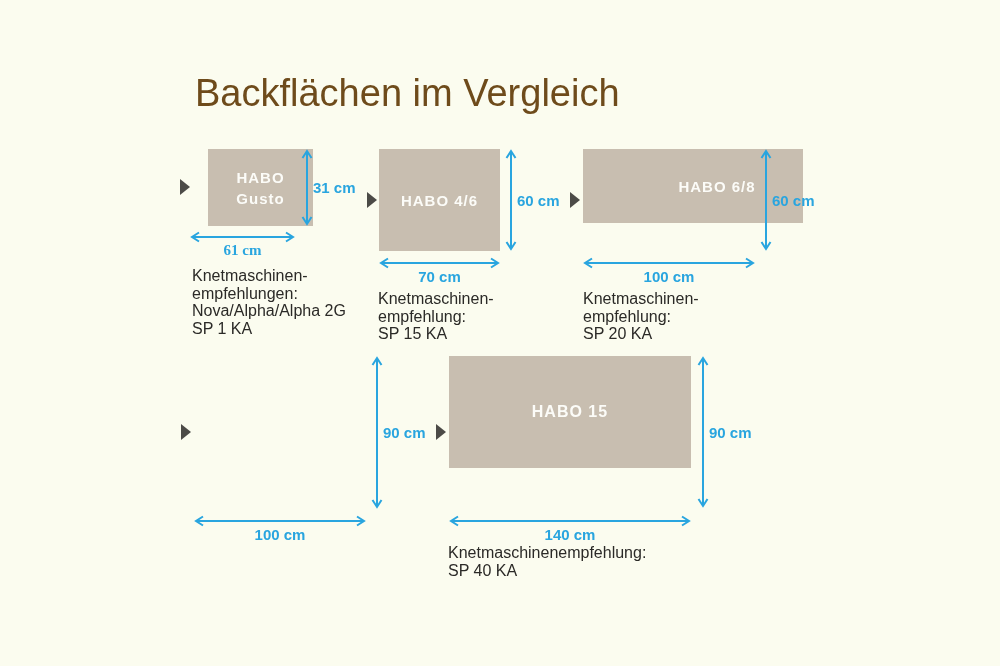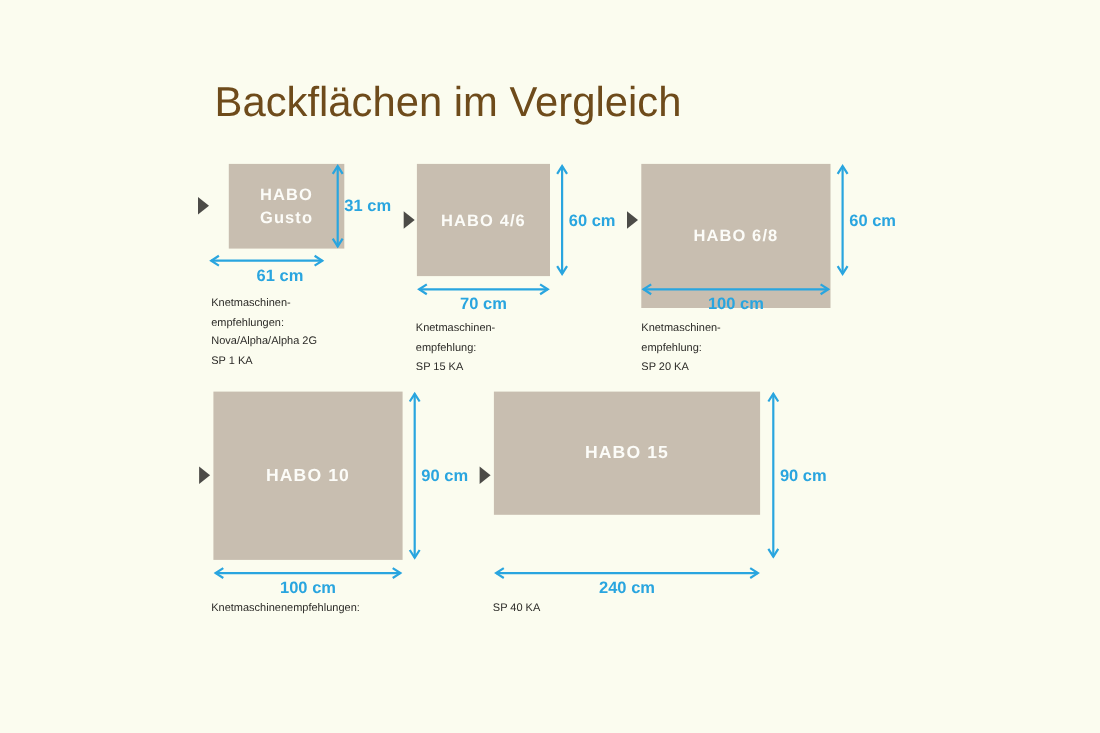--- a/index.html
+++ b/index.html
@@ -66,21 +66,21 @@
     font-weight: 700;
     font-size: 15px;
     white-space: nowrap;
   }
   .dim-label.v { display: flex; align-items: center; }
   .dim-label.h { text-align: center; }
 
   .note {
     position: absolute;
     color: var(--text-dark, #2b2a27);
-    font-size: 10px;
+    font-size: 16px;
     line-height: 17.5px;
     white-space: nowrap;
   }
   .note .bold { font-weight: 400; }
 </style>
 </head>
 <body>
 
 <div class="stage">
 
@@ -95,21 +95,21 @@
     <line x1="7" y1="2" x2="7" y2="75"></line>
     <polyline points="2.5,9 7,2 11.5,9"></polyline>
     <polyline points="2.5,68 7,75 11.5,68"></polyline>
   </svg>
   <div class="dim-label v" style="left:313px; top:149px; height:77px;">31 cm</div>
   <svg class="dim-svg" style="left:190px; top:230px;" width="105" height="14" viewBox="0 0 105 14" aria-hidden="true">
     <line x1="2" y1="7" x2="103" y2="7"></line>
     <polyline points="9,2.5 2,7 9,11.5"></polyline>
     <polyline points="96,2.5 103,7 96,11.5"></polyline>
   </svg>
-  <div class="dim-label h" style="left:202px; top:242px; width:105px;">61 cm</div>
+  <div class="dim-label h" style="left:190px; top:242px; width:105px;font-family:Liberation Serif, serif;">61 cm</div>
   <div class="note" style="left:192px; top:267px;">
     <div class="note-line">Knetmaschinen-</div>
     <div class="note-line">empfehlungen:</div>
     <div class="note-line bold">Nova/Alpha/Alpha 2G</div>
     <div class="note-line bold">SP 1 KA</div>
   </div>
 
   <div class="marker" style="left:367px; top:192px;"></div>
   <div class="surface" style="left:379px; top:149px; width:121px; height:102px;">
     <span class="surface-label lbl-sm">HABO 4/6</span>
@@ -126,21 +126,21 @@
     <polyline points="112,2.5 119,7 112,11.5"></polyline>
   </svg>
   <div class="dim-label h" style="left:379px; top:268px; width:121px;">70 cm</div>
   <div class="note" style="left:378px; top:290px;">
     <div class="note-line">Knetmaschinen-</div>
     <div class="note-line">empfehlung:</div>
     <div class="note-line bold">SP 15 KA</div>
   </div>
 
   <div class="marker" style="left:570px; top:192px;"></div>
-  <div class="surface" style="left:583px; top:149px; width:172px; height:131px;">
+  <div class="surface" style="left:583px; top:149px; width:172px; height:74px;padding-left:48px;">
     <span class="surface-label lbl-sm">HABO 6/8</span>
   </div>
   <svg class="dim-svg" style="left:759px; top:149px;" width="14" height="102" viewBox="0 0 14 102" aria-hidden="true">
     <line x1="7" y1="2" x2="7" y2="100"></line>
     <polyline points="2.5,9 7,2 11.5,9"></polyline>
     <polyline points="2.5,93 7,100 11.5,93"></polyline>
   </svg>
   <div class="dim-label v" style="left:772px; top:149px; height:102px;">60 cm</div>
   <svg class="dim-svg" style="left:583px; top:256px;" width="172" height="14" viewBox="0 0 172 14" aria-hidden="true">
     <line x1="2" y1="7" x2="170" y2="7"></line>
@@ -148,52 +148,49 @@
     <polyline points="163,2.5 170,7 163,11.5"></polyline>
   </svg>
   <div class="dim-label h" style="left:583px; top:268px; width:172px;">100 cm</div>
   <div class="note" style="left:583px; top:290px;">
     <div class="note-line">Knetmaschinen-</div>
     <div class="note-line">empfehlung:</div>
     <div class="note-line bold">SP 20 KA</div>
   </div>
 
   <div class="marker" style="left:181px; top:424px;"></div>
-  <div class="surface" style="left:194px; top:356px; width:172px; height:153px;">
-    <span class="surface-label lbl-lg">HABO 10</span>
-  </div>
   <svg class="dim-svg" style="left:370px; top:356px;" width="14" height="153" viewBox="0 0 14 153" aria-hidden="true">
     <line x1="7" y1="2" x2="7" y2="151"></line>
     <polyline points="2.5,9 7,2 11.5,9"></polyline>
     <polyline points="2.5,144 7,151 11.5,144"></polyline>
   </svg>
   <div class="dim-label v" style="left:383px; top:356px; height:153px;">90 cm</div>
   <svg class="dim-svg" style="left:194px; top:514px;" width="172" height="14" viewBox="0 0 172 14" aria-hidden="true">
     <line x1="2" y1="7" x2="170" y2="7"></line>
     <polyline points="9,2.5 2,7 9,11.5"></polyline>
     <polyline points="163,2.5 170,7 163,11.5"></polyline>
   </svg>
   <div class="dim-label h" style="left:194px; top:526px; width:172px;">100 cm</div>
   <div class="note" style="left:192px; top:544px;">
-    <div class="note-line">Knetmaschinenempfehlungen:</div>
   </div>
 
   <div class="marker" style="left:436px; top:424px;"></div>
   <div class="surface" style="left:449px; top:356px; width:242px; height:112px;">
     <span class="surface-label lbl-lg">HABO 15</span>
   </div>
   <svg class="dim-svg" style="left:696px; top:356px;" width="14" height="152" viewBox="0 0 14 152" aria-hidden="true">
     <line x1="7" y1="2" x2="7" y2="150"></line>
     <polyline points="2.5,9 7,2 11.5,9"></polyline>
     <polyline points="2.5,143 7,150 11.5,143"></polyline>
   </svg>
   <div class="dim-label v" style="left:709px; top:356px; height:152px;">90 cm</div>
   <svg class="dim-svg" style="left:449px; top:514px;" width="242" height="14" viewBox="0 0 242 14" aria-hidden="true">
     <line x1="2" y1="7" x2="240" y2="7"></line>
     <polyline points="9,2.5 2,7 9,11.5"></polyline>
     <polyline points="233,2.5 240,7 233,11.5"></polyline>
   </svg>
-  <div class="dim-label h" style="left:449px; top:526px; width:242px;">240 cm</div>
+  <div class="dim-label h" style="left:449px; top:526px; width:242px;">140 cm</div>
   <div class="note" style="left:448px; top:544px;">
+    <div class="note-line">Knetmaschinenempfehlung:</div>
     <div class="note-line bold">SP 40 KA</div>
   </div>
 
 </div>
 
 </body></html>

